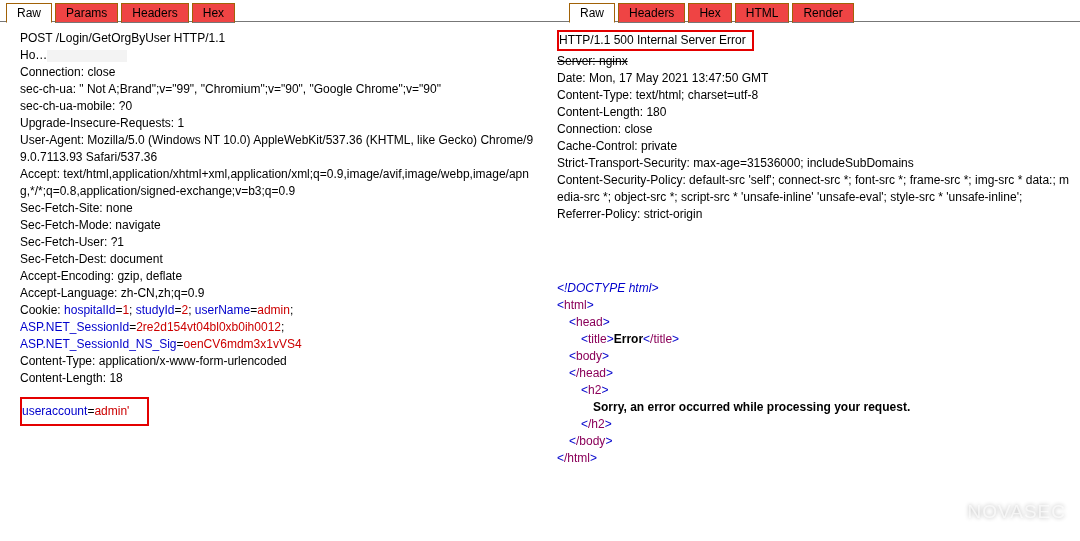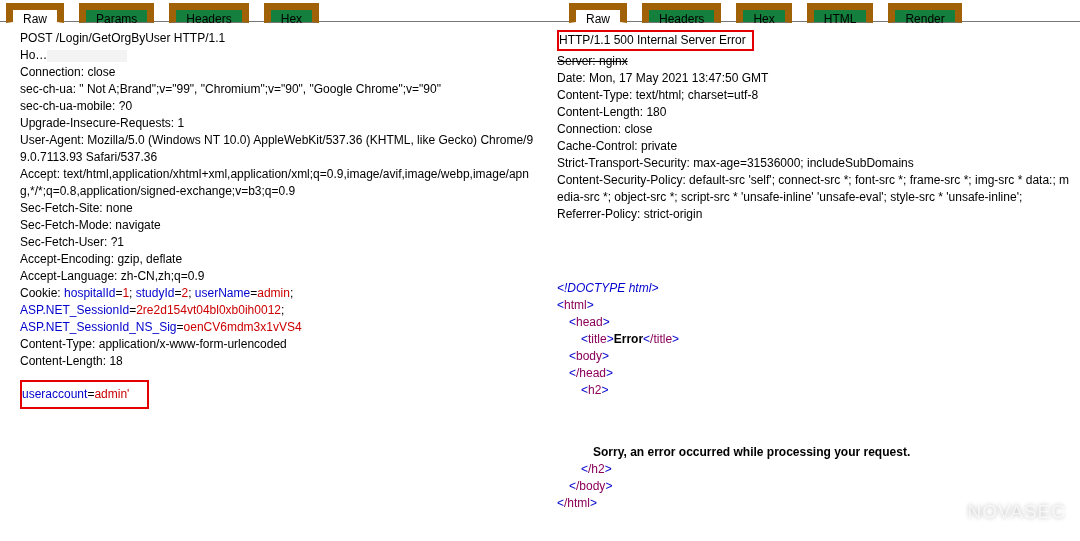--- a/index.html
+++ b/index.html
@@ -24,29 +24,29 @@
     position: relative;
   }
   .pane.left { flex: 0 0 543px; }
   .pane.right { flex: 0 0 537px; }
   .divider {
     width: 1px;
     background: #787878;
     height: 100%;
   }
   .tab {
-    border: 7px solid #a16207;
+    border: 1px solid #a16207;
     padding: 2px 10px 2px 10px;
     font-size: 12px;
     cursor: pointer;
     background: #fff;
     color: #000;
     line-height: 15px;
     height: 20px;
-    margin-right: 16px;
+    margin-right: 4px;
     position: relative;
     top: 1px;
   }
   .tab.active {
     border-bottom: 1px solid #fff;
     z-index: 2;
   }
   .tab + .tab { margin-left: -1px; }
   .content {
     padding: 8px 6px 6px 6px;
@@ -70,21 +70,21 @@
     display: inline-block;
     padding: 0 6px 0 0;
     margin-bottom: 2px;
   }
   .struck { text-decoration: line-through; }
   .ital { font-style: italic; margin-top: 40px; }
   .bold { font-weight: bold; }
   .tagname { color: #8a0059; }
   .indent1 { padding-left: 12px; }
   .indent2 { padding-left: 24px; }
-  .indent3 { padding-left: 36px; margin-top: 45px; }
+  .indent3 { padding-left: 36px; }
   .ang { color: #0000cc; }
 
   .watermark {
     position: absolute;
     right: 14px;
     bottom: 18px;
     display: flex;
     align-items: center;
     gap: 8px;
     color: rgba(255,255,255,0.65);
@@ -108,21 +108,21 @@
     padding-top: 2px;
     padding-left: 6px;
     height: 22px;
     display:flex;
   }
   .tabs-wrap .tab {
     border-bottom: 1px solid #fff;
   }
   .tabs-wrap .tab.inactive {
     border-bottom: 1px solid #777;
-    background: #15803d;
+    background: #ef4444;
   }
 </style>
 </head>
 <body>
 
 <div class="container">
 
   <div class="pane left">
     <div class="tabs-wrap">
       <div class="tab active">Raw</div>
@@ -135,20 +135,21 @@
       <div><span>Ho</span>…<span class="redacted"></span></div>
       <div>Connection: close</div>
       <div>sec-ch-ua: " Not A;Brand";v="99", "Chromium";v="90", "Google Chrome";v="90"</div>
       <div>sec-ch-ua-mobile: ?0</div>
       <div>Upgrade-Insecure-Requests: 1</div>
       <div>User-Agent: Mozilla/5.0 (Windows NT 10.0) AppleWebKit/537.36 (KHTML, like Gecko) Chrome/99.0.7113.93 Safari/537.36</div>
       <div>Accept: text/html,application/xhtml+xml,application/xml;q=0.9,image/avif,image/webp,image/apng,*/*;q=0.8,application/signed-exchange;v=b3;q=0.9</div>
       <div>Sec-Fetch-Site: none</div>
       <div>Sec-Fetch-Mode: navigate</div>
       <div>Sec-Fetch-User: ?1</div>
+      <div>Sec-Fetch-Dest: document</div>
       <div>Accept-Encoding: gzip, deflate</div>
       <div>Accept-Language: zh-CN,zh;q=0.9</div>
       <div>
         <span>Cookie: </span><span class="ck-key">hospitalId</span>=<span class="ck-val">1</span>; <span class="ck-key">studyId</span>=<span class="ck-val">2</span>; <span class="ck-key">userName</span>=<span class="ck-val">admin</span>;<br>
         <span class="ck-key">ASP.NET_SessionId</span>=<span class="ck-val">2re2d154vt04bl0xb0ih0012</span>;<br>
         <span class="ck-key">ASP.NET_SessionId_NS_Sig</span>=<span class="ck-val">oenCV6mdm3x1vVS4</span>
       </div>
       <div>Content-Type: application/x-www-form-urlencoded</div>
       <div>Content-Length: 18</div>
       <div class="redbox redbox-req">

